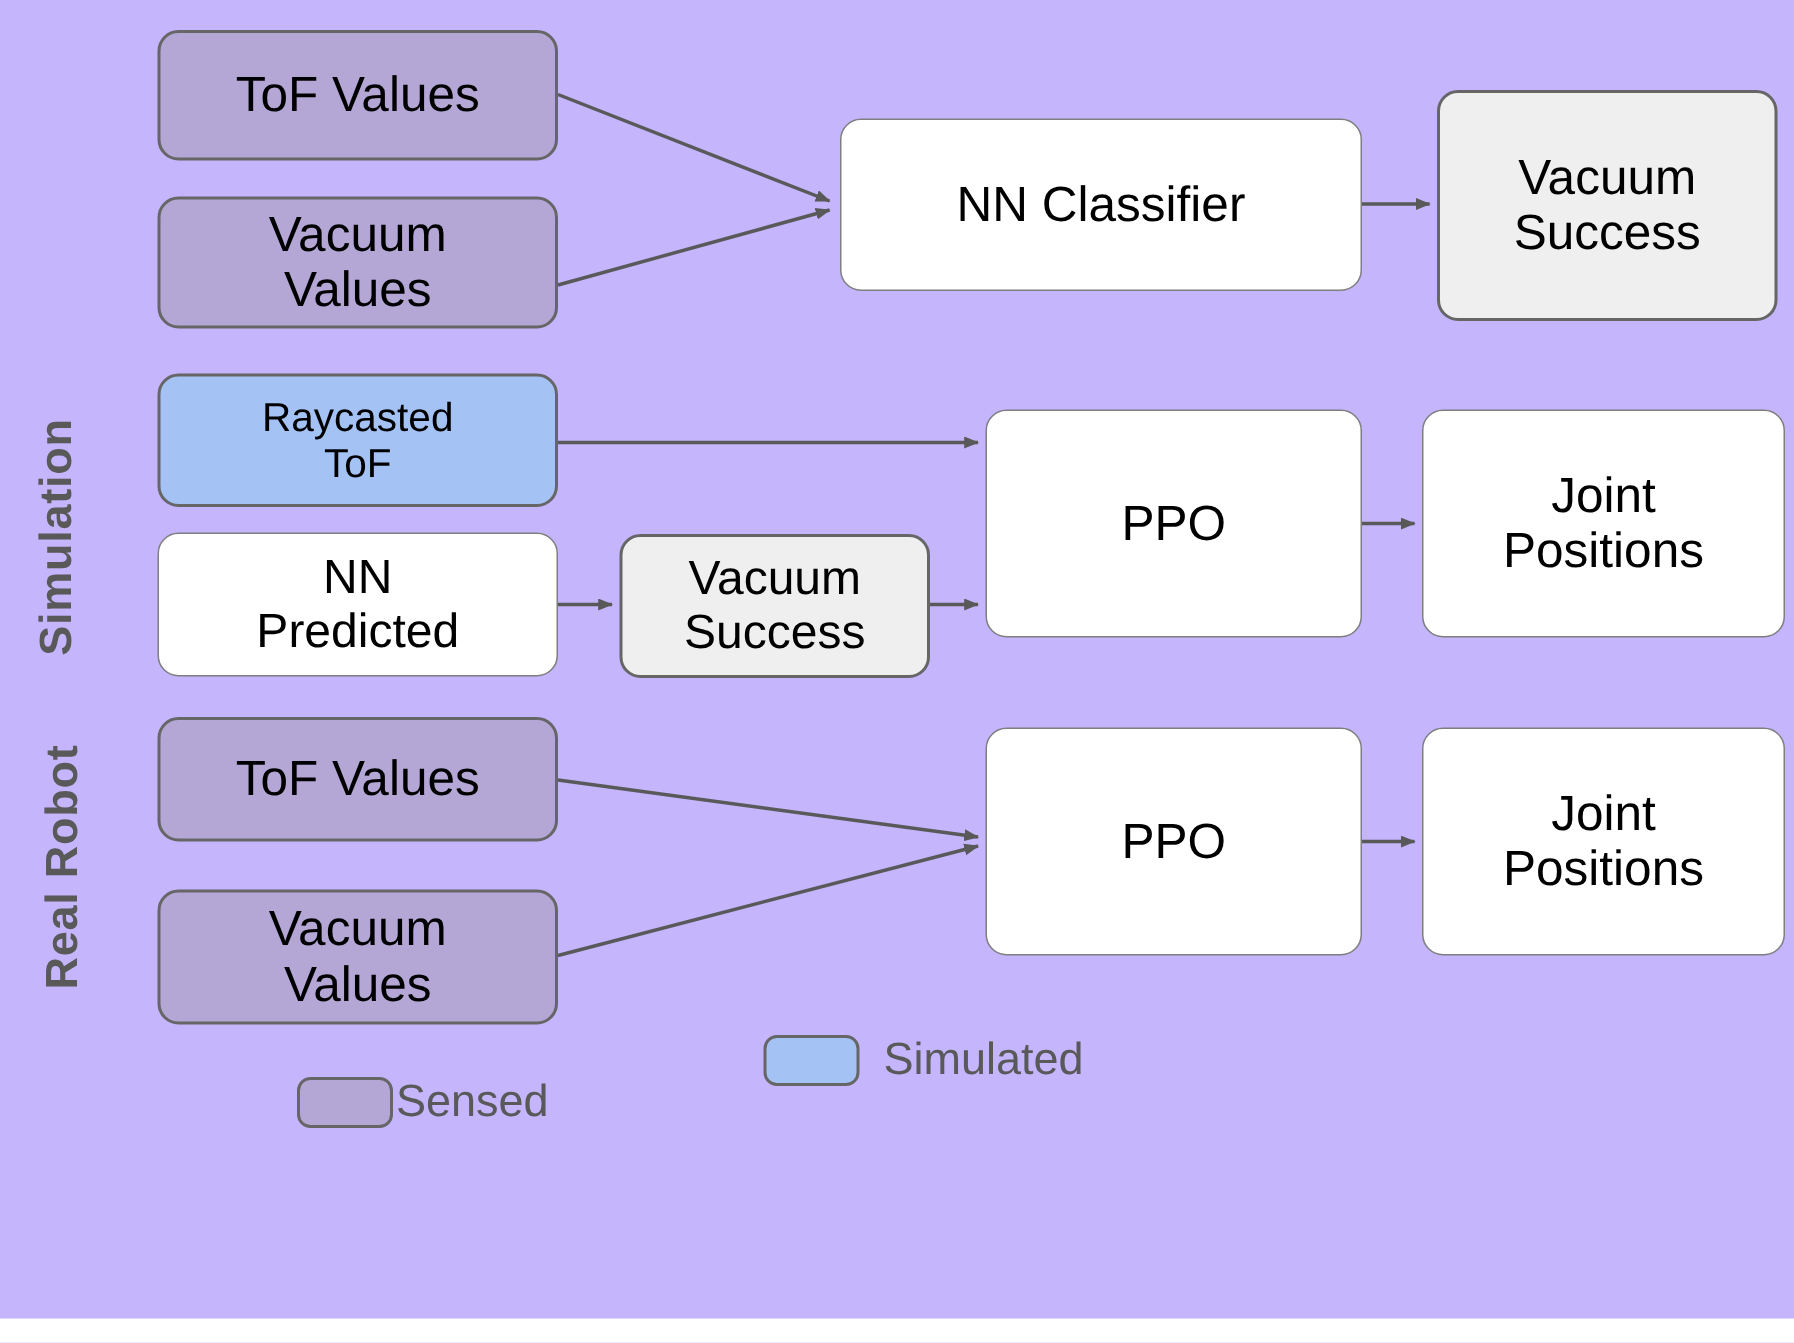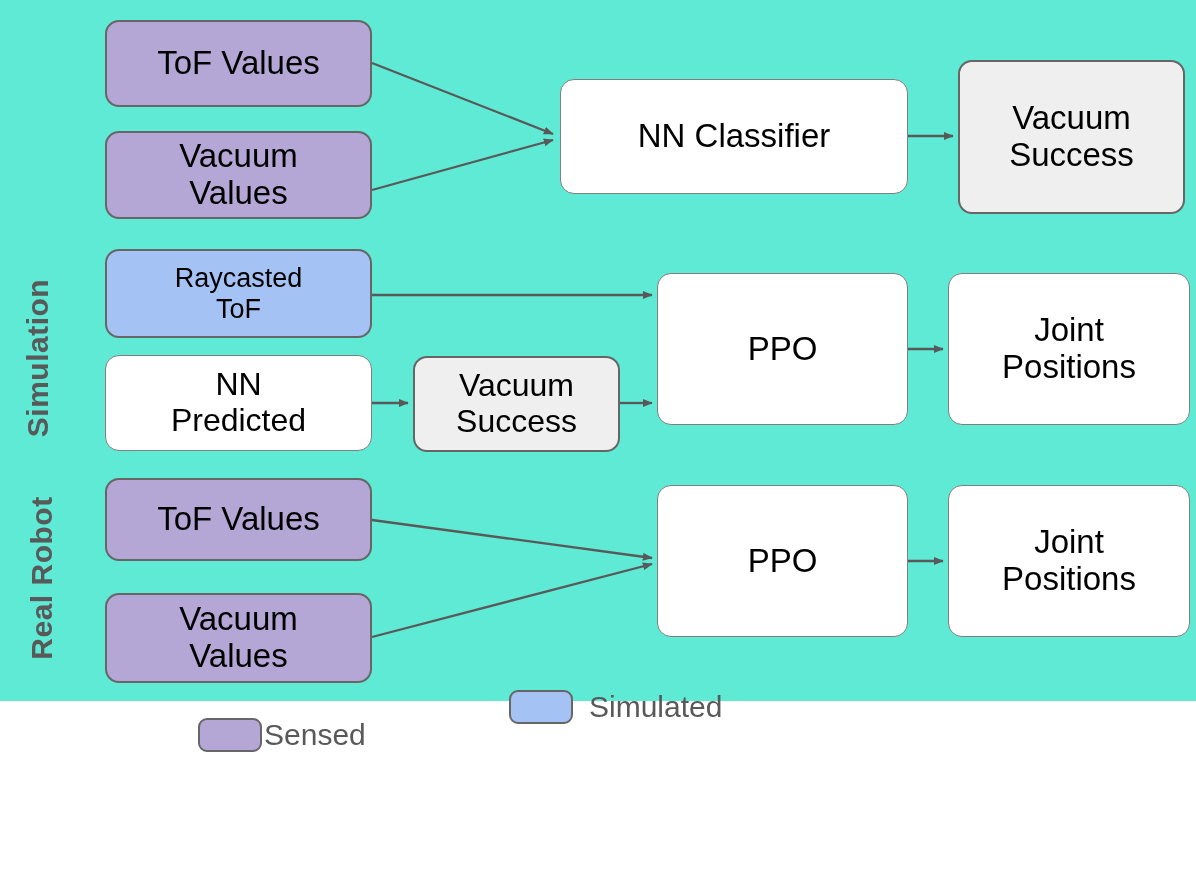--- a/index.html
+++ b/index.html
@@ -9,22 +9,22 @@
   }
   body {
     width: 1196px;
     height: 895px;
     font-family: "Liberation Sans", sans-serif;
     overflow: hidden;
   }
   #stage {
     position: relative;
     width: 1196px;
-    height: 701px;
-    background: #5eead4;
+    height: 879px;
+    background: #c4b5fd;
   }
   #edges {
     position: absolute;
     left: 0;
     top: 0;
     width: 1196px;
     height: 895px;
     pointer-events: none;
   }
   .node {

